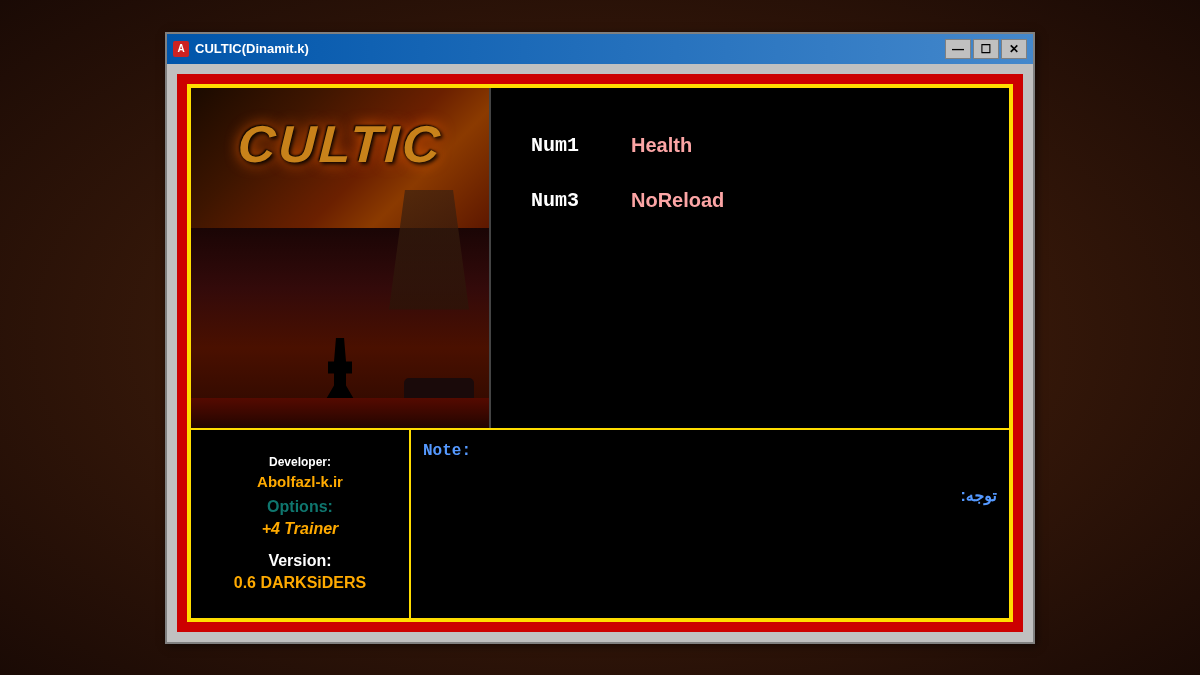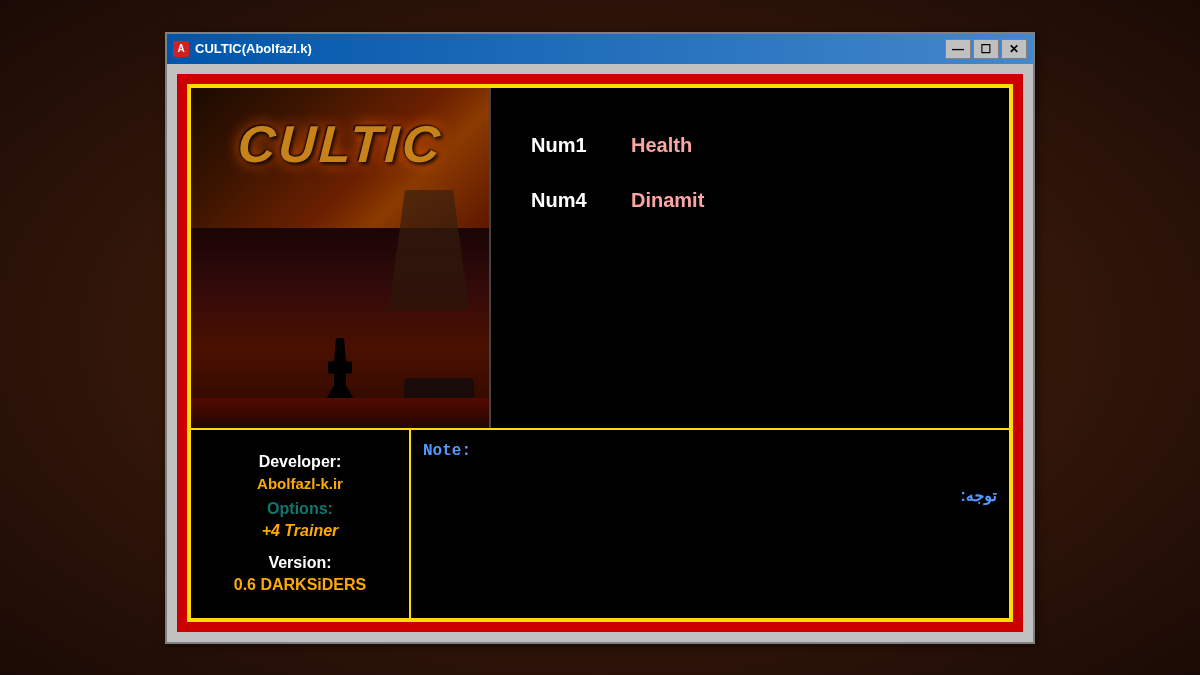--- a/index.html
+++ b/index.html
@@ -199,21 +199,21 @@
       align-items: center;
       margin-bottom: 0;
       height: 55px;
     }
 
     .key-name {
       color: #ffffff;
       font-size: 20px;
       font-weight: bold;
       width: 100px;
-      font-family: Liberation Sans, sans-serif;
+      font-family: Liberation Mono, monospace;
     }
 
     .action-name {
       color: #fca5a5;
       font-size: 20px;
       font-weight: bold;
       font-family: Arial, sans-serif;
     }
 
     .bottom-section {
@@ -232,21 +232,21 @@
       text-align: center;
       display: flex;
       flex-direction: column;
       align-items: center;
       justify-content: center;
       gap: 4px;
     }
 
     .info-developer-label {
       color: #ffffff;
-      font-size: 16px;
+      font-size: 12px;
       font-weight: bold;
       font-family: Arial, sans-serif;
     }
 
     .info-developer-url {
       color: #ffaa00;
       font-size: 15px;
       font-weight: bold;
       font-family: Arial, sans-serif;
       text-align: right;
@@ -322,21 +322,21 @@
 </head>
 <body>
 
 <div class="window">
 
   <div class="titlebar">
     <div class="titlebar-left">
       <div class="titlebar-icon">
         <span>A</span>
       </div>
-      <span>CULTIC(Abolfazl.k)</span>
+      <span>CULTIC(Dinamit.k)</span>
     </div>
     <div class="titlebar-controls">
       <div class="titlebar-btn">—</div>
       <div class="titlebar-btn">☐</div>
       <div class="titlebar-btn close">✕</div>
     </div>
   </div>
 
   <div class="main-content">
     <div class="outer-border">
@@ -356,22 +356,22 @@
               </div>
             </div>
           </div>
 
           <div class="keybinds-panel">
             <div class="keybind-row">
               <span class="key-name">Num1</span>
               <span class="action-name">Health</span>
             </div>
             <div class="keybind-row">
-              <span class="key-name">Num4</span>
-              <span class="action-name">Dinamit</span>
+              <span class="key-name">Num3</span>
+              <span class="action-name">NoReload</span>
             </div>
           </div>
         </div>
 
         <div class="bottom-section">
 
           <div class="info-panel">
             <span class="info-developer-label">Developer:</span>
             <span class="info-developer-url">Abolfazl-k.ir</span>
             <span class="info-options-label">Options:</span>

